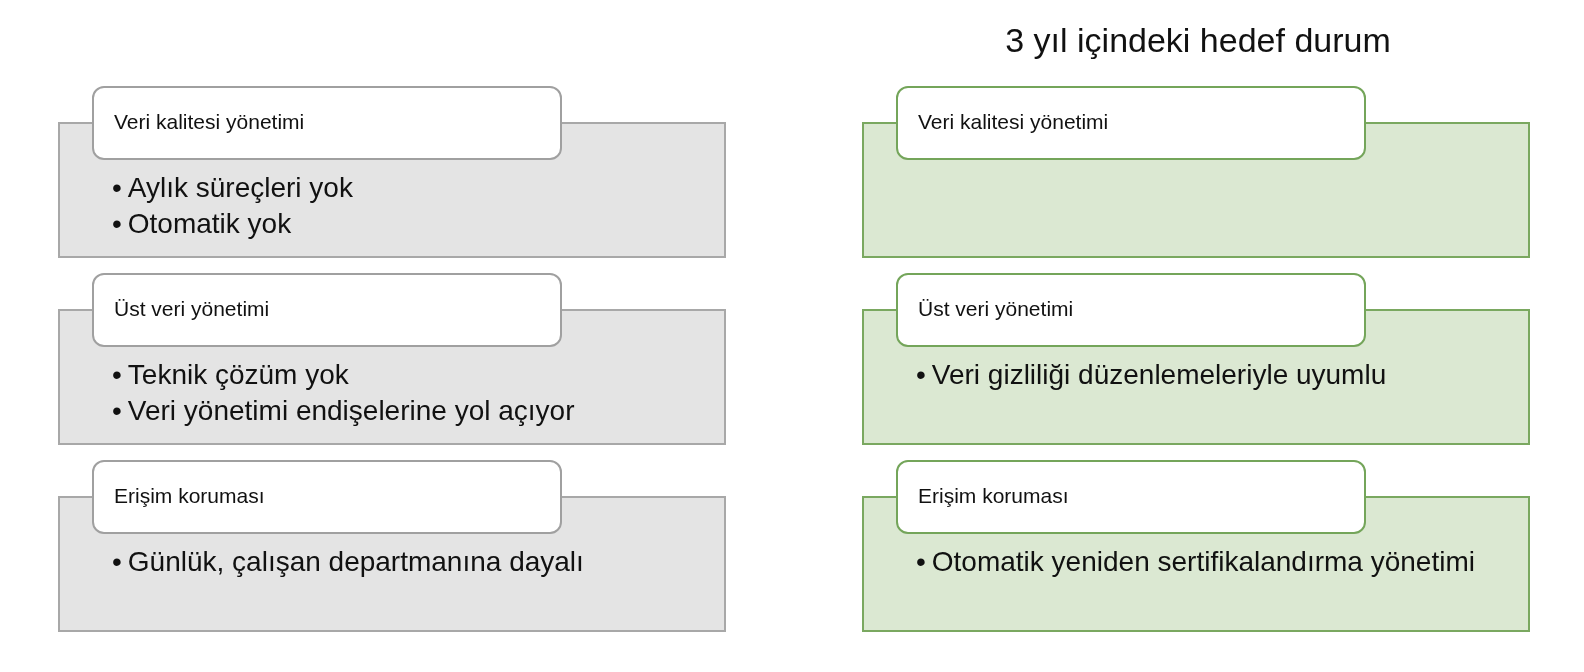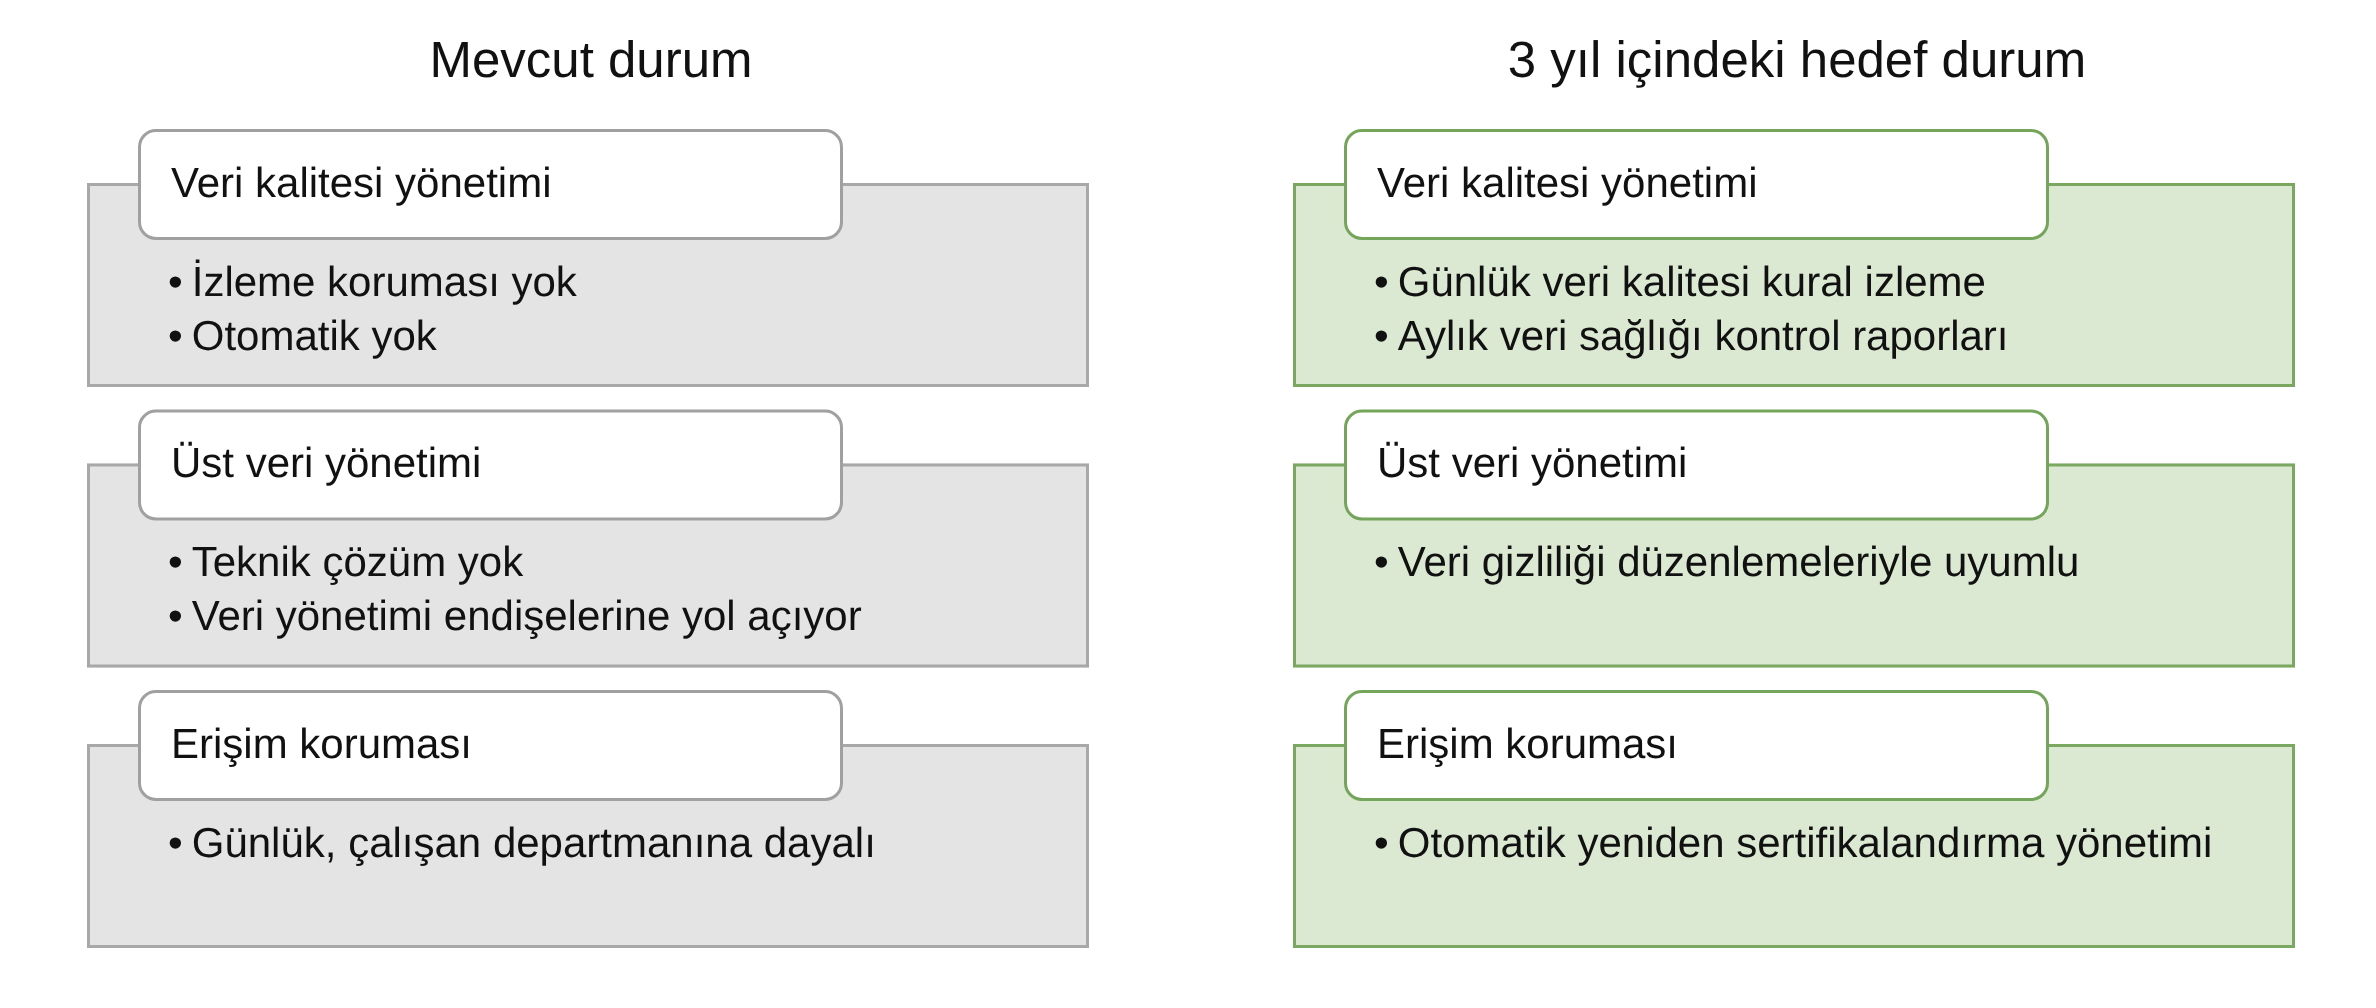--- a/index.html
+++ b/index.html
@@ -8,42 +8,41 @@
   .col { position:absolute; top:0; width:672px; height:672px; }
   .col-left { left:58px; }
   .col-right { left:862px; }
   .col-title { position:absolute; top:18px; left:0; width:672px; text-align:center;
                font-size:34px; line-height:44px; color:#111; }
   .block { position:absolute; left:0; width:672px; height:175px; }
   .panel { position:absolute; left:0; top:36px; width:668px; height:136px; box-sizing:border-box;
            border:2px solid; }
   .tab { position:absolute; left:34px; top:0; width:470px; height:74px; box-sizing:border-box;
          border:2px solid; border-radius:12px; background:#ffffff; }
-  .tab-label { position:absolute; left:20px; top:16px; font-size:28px; line-height:36px; white-space:nowrap; }
+  .tab-label { position:absolute; left:20px; top:16px; font-size:21px; line-height:36px; white-space:nowrap; }
   .bullets { position:absolute; left:54px; top:84px; margin:0; padding:0; list-style:none; }
   .bullets li { font-size:28px; line-height:36px; white-space:nowrap; }
   .bullets li::before { content:"\2022"; margin-right:6px; }
   .gray .panel { background:#e4e4e4; border-color:#a8a8a8; }
   .gray .tab { border-color:#a0a0a0; }
   .green .panel { background:#dbe8d2; border-color:#7aa860; }
   .green .tab { border-color:#74a55a; }
 </style>
 </head>
 <body>
 
 <div class="col col-left gray">
-  <div class="col-title">Mevcut durum</div>
 
   <div class="block" style="top:86px;">
     <div class="panel"></div>
     <div class="tab">
       <span class="tab-label">Veri kalitesi yönetimi</span>
     </div>
     <ul class="bullets">
-      <li>İzleme koruması yok</li>
+      <li>Aylık süreçleri yok</li>
       <li>Otomatik yok</li>
     </ul>
   </div>
 
   <div class="block" style="top:273px;">
     <div class="panel"></div>
     <div class="tab">
       <span class="tab-label">Üst veri yönetimi</span>
     </div>
     <ul class="bullets">
@@ -64,24 +63,20 @@
 </div>
 
 <div class="col col-right green">
   <div class="col-title">3 yıl içindeki hedef durum</div>
 
   <div class="block" style="top:86px;">
     <div class="panel"></div>
     <div class="tab">
       <span class="tab-label">Veri kalitesi yönetimi</span>
     </div>
-    <ul class="bullets">
-      <li>Günlük veri kalitesi kural izleme</li>
-      <li>Aylık veri sağlığı kontrol raporları</li>
-    </ul>
   </div>
 
   <div class="block" style="top:273px;">
     <div class="panel"></div>
     <div class="tab">
       <span class="tab-label">Üst veri yönetimi</span>
     </div>
     <ul class="bullets">
       <li>Veri gizliliği düzenlemeleriyle uyumlu</li>
     </ul>

